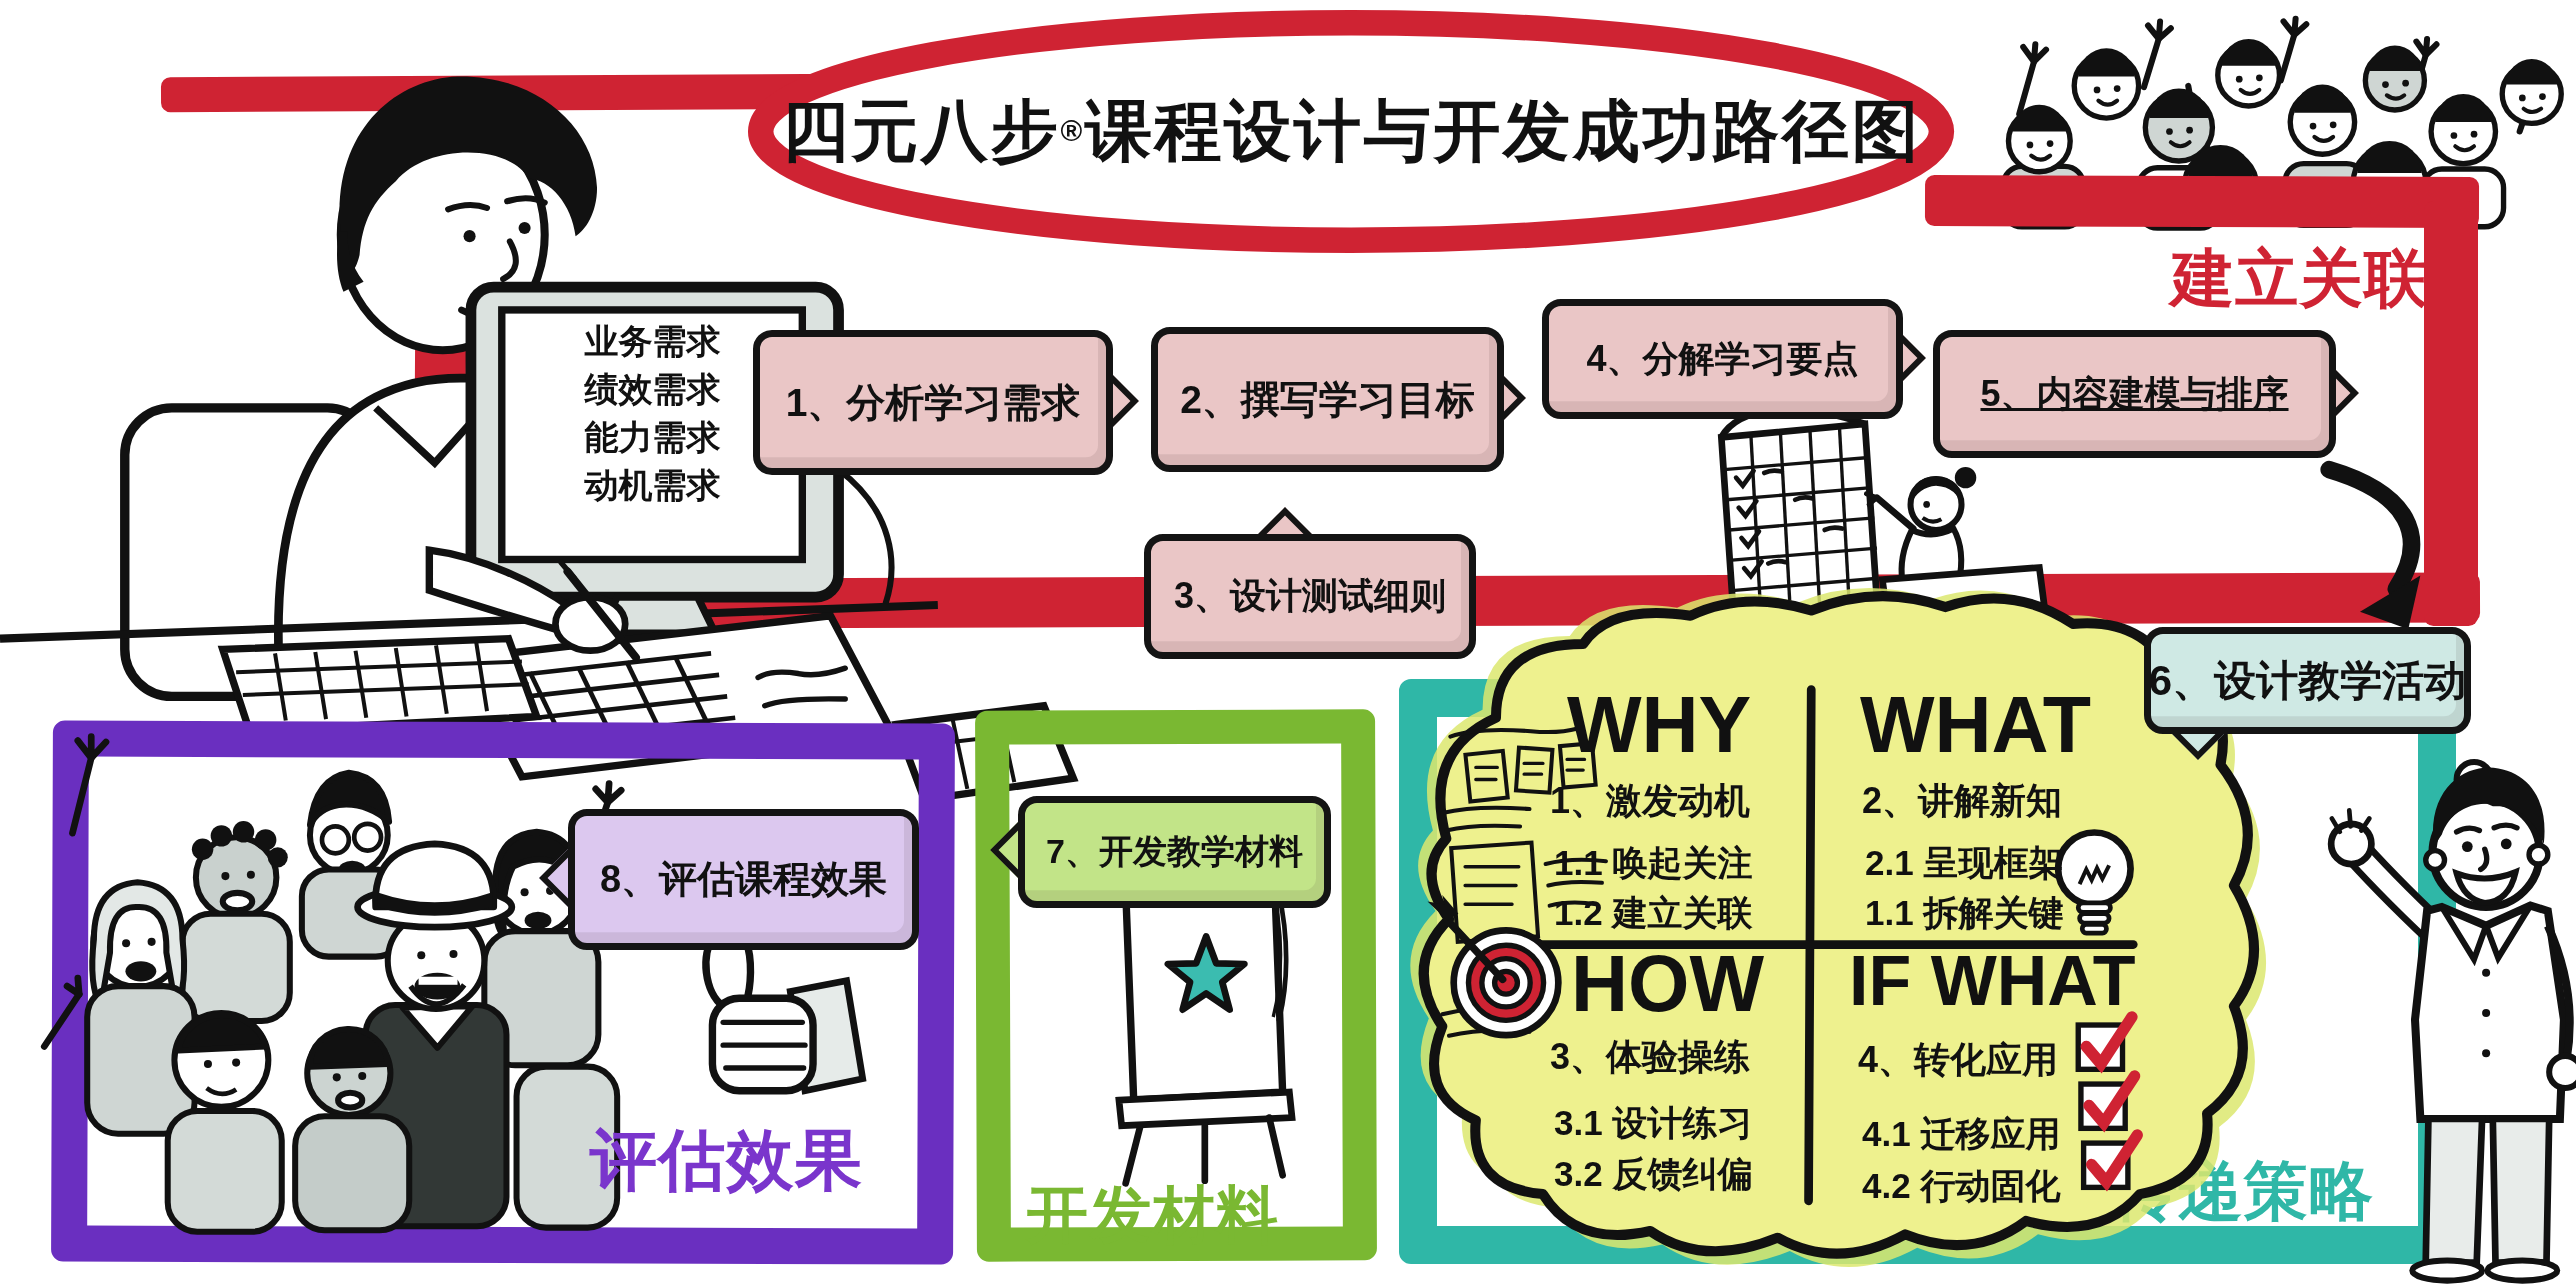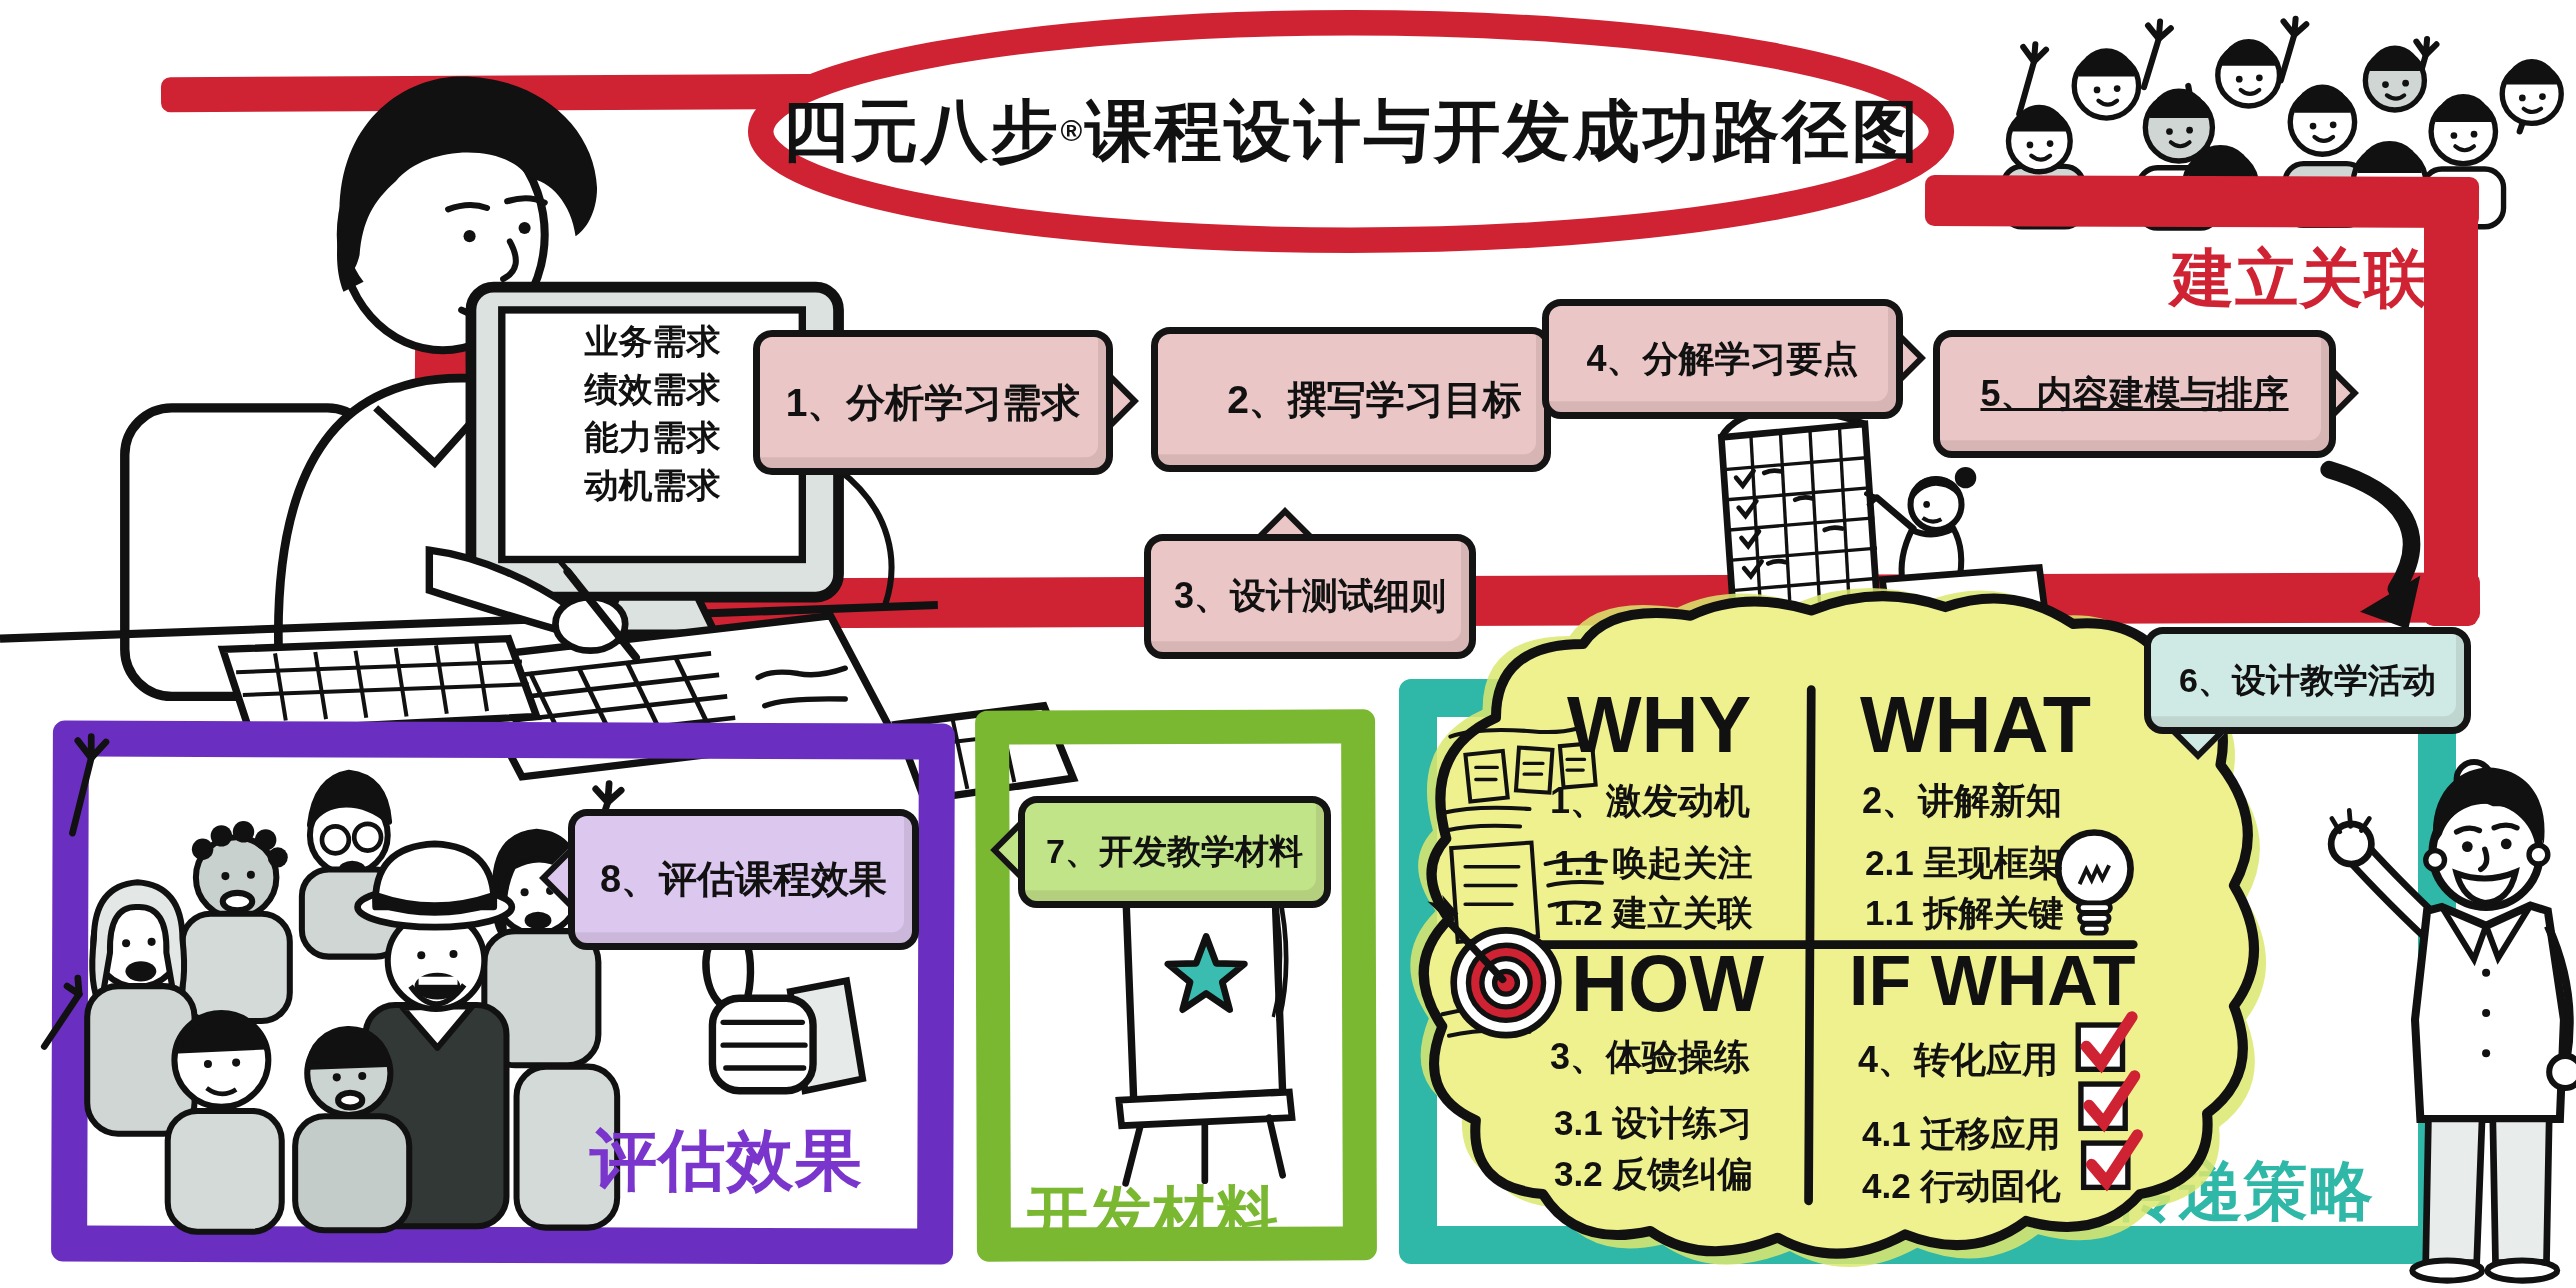--- a/index.html
+++ b/index.html
@@ -409,41 +409,41 @@
   <div class="cloudtxt" style="left:1858px;top:1036px;font-size:36px;">4、转化应用</div>
   <div class="cloudtxt" style="left:1862px;top:1111px;font-size:35px;">4.1 迁移应用</div>
   <div class="cloudtxt" style="left:1862px;top:1163px;font-size:35px;">4.2 行动固化</div>
 
   <span class="tail" style="left:1081px;top:377px;background:#eac6c6;"></span>
   <div class="bubble" style="left:753px;top:330px;width:346px;height:131px;background:#eac6c6;font-size:39px;">
     <span>1、分析学习需求</span>
   </div>
 
   <span class="tail" style="left:1468px;top:374px;background:#eac6c6;"></span>
-  <div class="bubble" style="left:1151px;top:327px;width:339px;height:131px;background:#eac6c6;font-size:39px;padding-left:47px;">
+  <div class="bubble" style="left:1151px;top:327px;width:339px;height:131px;background:#eac6c6;font-size:39px;">
     <span>2、撰写学习目标</span>
   </div>
 
   <span class="tail" style="left:1261px;top:517px;background:#eac6c6;"></span>
   <div class="bubble" style="left:1144px;top:534px;width:318px;height:111px;background:#eac6c6;font-size:36px;">
     <span>3、设计测试细则</span>
   </div>
 
   <span class="tail" style="left:1868px;top:334px;background:#eac6c6;"></span>
   <div class="bubble" style="left:1542px;top:299px;width:347px;height:106px;background:#eac6c6;font-size:36px;">
     <span>4、分解学习要点</span>
   </div>
 
   <span class="tail" style="left:2301px;top:369px;background:#eac6c6;"></span>
   <div class="bubble" style="left:1933px;top:330px;width:389px;height:114px;background:#eac6c6;font-size:36px;text-decoration:underline;">
     <span>5、内容建模与排序</span>
   </div>
 
   <span class="tail" style="left:2174px;top:702px;background:#cfe9e4;"></span>
-  <div class="bubble" style="left:2144px;top:627px;width:313px;height:93px;background:#cfe9e4;font-size:34px;text-align:center;">
+  <div class="bubble" style="left:2144px;top:627px;width:313px;height:93px;background:#cfe9e4;font-size:42px;text-align:center;">
     <span>6、设计教学活动</span>
   </div>
 
   <span class="tail" style="left:1000px;top:826px;background:#c2e488;"></span>
   <div class="bubble" style="left:1018px;top:796px;width:299px;height:98px;background:#c2e488;font-size:34px;">
     <span>7、开发教学材料</span>
   </div>
 
   <span class="tail" style="left:549px;top:854px;background:#dcc8ef;"></span>
   <div class="bubble" style="left:568px;top:809px;width:337px;height:127px;background:#dcc8ef;font-size:38px;">

